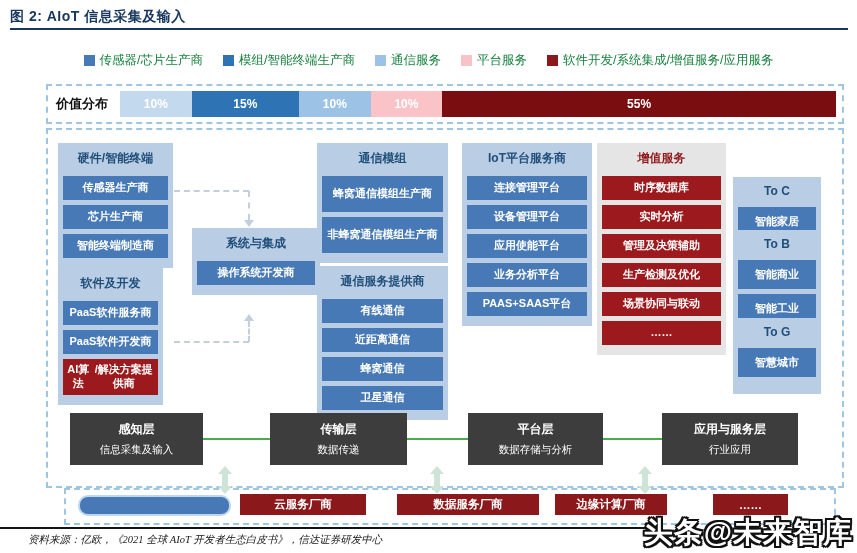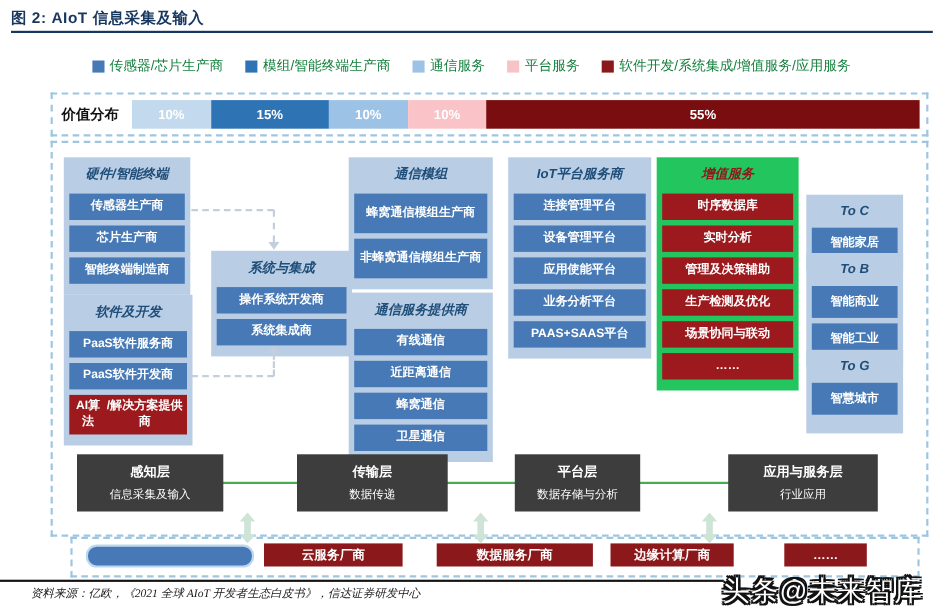--- a/index.html
+++ b/index.html
@@ -25,25 +25,25 @@
   .seg{display:flex;align-items:center;justify-content:center;color:#fff;font-size:12px;font-weight:bold;}
   .seg1{flex:10;background:#c3d9ee;} .seg2{flex:15;background:#2e74b5;} .seg3{flex:10;background:#9cc2e5;}
   .seg4{flex:10;background:#f9c3c7;} .seg5{flex:55;background:#7a0d10;}
 
   
   .main-box{position:absolute;left:46px;top:128px;width:794px;height:356px;border:2px dashed #9ec6e0;}
   .bottom-box{position:absolute;left:64px;top:488px;width:768px;height:33px;border:2px dashed #9ec6e0;}
 
   
   .grp{position:absolute;background:#b9cde5;padding-bottom:5px;}
-  .grp-title{text-align:center;color:#1f4e79;font-weight:bold;font-size:12px;padding:7px 0 5px;font-style:italic;}
+  .grp-title{text-align:center;color:#1f4e79;font-weight:bold;font-size:12px;padding:7px 0 5px;}
   .itm{margin:4px 5px 5px;background:#4679b5;color:#fff;font-weight:600;font-size:11px;line-height:1.25;
        text-align:center;display:flex;align-items:center;justify-content:center;min-height:22px;padding:1px 2px;}
   .itm.two{flex-direction:row;min-height:34px;}
-  .grp.pink{background:#22c55e;}
+  .grp.pink{background:#e5e5e5;}
   .grp.pink .grp-title{color:#8f191c;}
   .itm.red{background:#9c1a1d;}
 
   
   .dash-h{position:absolute;height:0;border-top:2px dashed #c3cfdd;}
   .dash-v{position:absolute;width:0;border-left:2px dashed #c3cfdd;}
   .arr-down{position:absolute;width:0;height:0;border-left:5px solid transparent;border-right:5px solid transparent;border-top:7px solid #c3cfdd;}
   .arr-up{position:absolute;width:0;height:0;border-left:5px solid transparent;border-right:5px solid transparent;border-bottom:7px solid #c3cfdd;}
 
   
@@ -61,21 +61,21 @@
            border:2px solid #bdd7ee;border-radius:10px;}
   .vendor{position:absolute;top:494px;height:21px;background:#8b191c;color:#fff;font-size:11.5px;font-weight:bold;
           display:flex;align-items:center;justify-content:center;}
 
   
   .footer-rule{position:absolute;left:0;top:527px;width:658px;height:2px;background:#141414;}
   .footer-src{position:absolute;left:28px;top:533px;font-size:10.5px;font-style:italic;color:#1a1a1a;
               font-family:"Liberation Serif","DejaVu Serif",serif;}
 
   
-  .watermark{position:absolute;right:18px;bottom:0px;font-size:25px;font-weight:400;color:#fff;letter-spacing:1px;
+  .watermark{position:absolute;right:4px;bottom:0px;font-size:29px;font-weight:700;color:#fff;letter-spacing:1px;
              text-shadow:-2px -2px 0 #111,2px -2px 0 #111,-2px 2px 0 #111,2px 2px 0 #111,-2px 0 0 #111,2px 0 0 #111,0 -2px 0 #111,0 2px 0 #111;}
 </style>
 </head>
 <body>
 
 <div class="stage">
 
   <div class="fig-title">图 2: AIoT 信息采集及输入</div>
   <div class="title-rule"></div>
 
@@ -115,34 +115,33 @@
 
   <div class="main-box"></div>
 
   <div class="grp" style="left:58px;top:143px;width:115px;">
     <div class="grp-title">硬件/智能终端</div>
     <div class="itm">传感器生产商</div>
     <div class="itm">芯片生产商</div>
     <div class="itm">智能终端制造商</div>
   </div>
 
-  <div class="grp" style="left:58px;top:268px;width:117px;">
+  <div class="grp" style="left:58px;top:268px;width:105px;">
     <div class="grp-title">软件及开发</div>
     <div class="itm">PaaS软件服务商</div>
     <div class="itm">PaaS软件开发商</div>
     <div class="itm red two">
       <span>AI算法</span>
       <span>/解决方案提供商</span>
     </div>
   </div>
 
   <div class="grp" style="left:192px;top:228px;width:128px;">
     <div class="grp-title">系统与集成</div>
     <div class="itm">操作系统开发商</div>
-    <div class="itm">系统集成商</div>
   </div>
 
   <div class="grp" style="left:317px;top:143px;width:131px;">
     <div class="grp-title">通信模组</div>
     <div class="itm two">
       <span>蜂窝通信模组</span>
       <span>生产商</span>
     </div>
     <div class="itm two">
       <span>非蜂窝通信模组</span>
@@ -200,21 +199,21 @@
 
   <div class="green-line"></div>
   <div class="layer" style="left:70px;width:133px;">
     <div class="layer-title">感知层</div>
     <div class="layer-sub">信息采集及输入</div>
   </div>
   <div class="layer" style="left:270px;width:137px;">
     <div class="layer-title">传输层</div>
     <div class="layer-sub">数据传递</div>
   </div>
-  <div class="layer" style="left:468px;width:114px;">
+  <div class="layer" style="left:468px;width:135px;">
     <div class="layer-title">平台层</div>
     <div class="layer-sub">数据存储与分析</div>
   </div>
   <div class="layer" style="left:662px;width:136px;">
     <div class="layer-title">应用与服务层</div>
     <div class="layer-sub">行业应用</div>
   </div>
 
   <div class="varrow" style="left:217px;">
     <svg width="16" height="28" viewBox="0 0 16 28">

